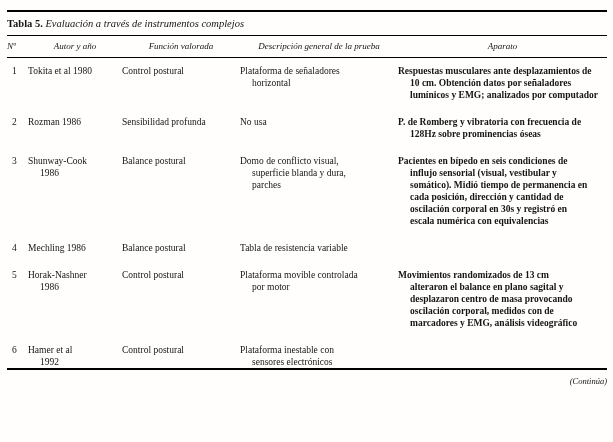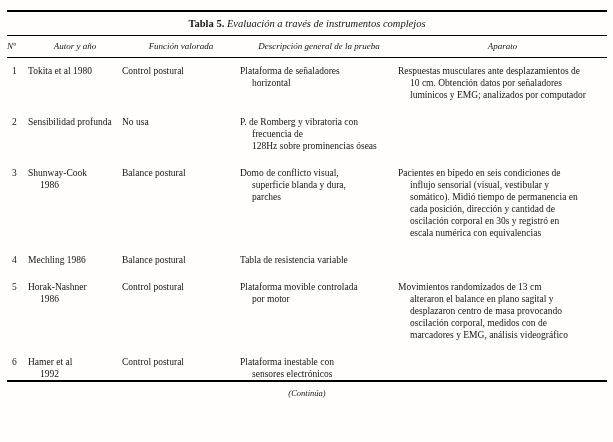--- a/index.html
+++ b/index.html
@@ -4,35 +4,35 @@
 <style>
   html,body { margin:0; padding:0; background:#fff; }
   .sheet {
     position:relative; width:613px; height:442px; background:#fffefd;
     font-family:"Liberation Serif","DejaVu Serif",serif; color:#141414;
     overflow:hidden;
   }
   .inner { position:absolute; left:7px; right:6px; top:10px; }
   .rule-thick { border-top:2.5px solid #000; height:0; }
   .rule-thin  { border-top:1px solid #000; height:0; }
-  .title { padding:5px 0 5px 0; font-size:10.5px; line-height:13px;text-align:center; }
+  .title { padding:5px 0 5px 0; font-size:10.5px; line-height:13px; }
   .title .t-label { font-weight:bold; }
   .title .t-text  { font-style:italic; }
   .grid { display:grid; grid-template-columns:21px 94px 118px 158px 1fr; }
   .hdr  { padding:5px 0 5px 0; font-style:italic; font-size:9px; line-height:11px; }
   .hdr .h { text-align:center;font-family:Liberation Serif, serif; }
   .hdr .h.first { text-align:left; }
   .rows { padding-top:7px; }
   .row { margin-bottom:15px; font-size:9.5px; line-height:12px; }
   .row:last-child { margin-bottom:0; }
   .c { white-space:pre-line; }
   .c-num { padding-left:5px; }
   .c-hang { padding-left:12px; text-indent:-12px; padding-right:6px; }
-  .c-desc { padding-left:12px; text-indent:-12px; }
-  .note { margin-top:6px; text-align:center; font-style:italic; font-size:8.5px; line-height:11px; }
+  .c-desc { padding-left:12px; text-indent:-12px;font-weight:bold; }
+  .note { margin-top:6px; text-align:right; font-style:italic; font-size:8.5px; line-height:11px; }
 </style>
 </head>
 <body>
 
 <div class="sheet">
   <div class="inner">
 
     <div class="rule-thick"></div>
 
     <div class="title">
@@ -60,20 +60,21 @@
         <div class="c">Control postural</div>
         <div class="c c-hang">Plataforma de señaladores
 horizontal</div>
         <div class="c c-desc">Respuestas musculares ante desplazamientos de
 10 cm. Obtención datos por señaladores
 lumínicos y EMG; analizados por computador</div>
       </div>
 
       <div class="grid row">
         <div class="c c-num">2</div>
+        <div class="c c-hang">Rozman 1986</div>
         <div class="c">Sensibilidad profunda</div>
         <div class="c c-hang">No usa</div>
         <div class="c c-desc">P. de Romberg y vibratoria con frecuencia de
 128Hz sobre prominencias óseas</div>
       </div>
 
       <div class="grid row">
         <div class="c c-num">3</div>
         <div class="c c-hang">Shunway-Cook
 1986</div>

